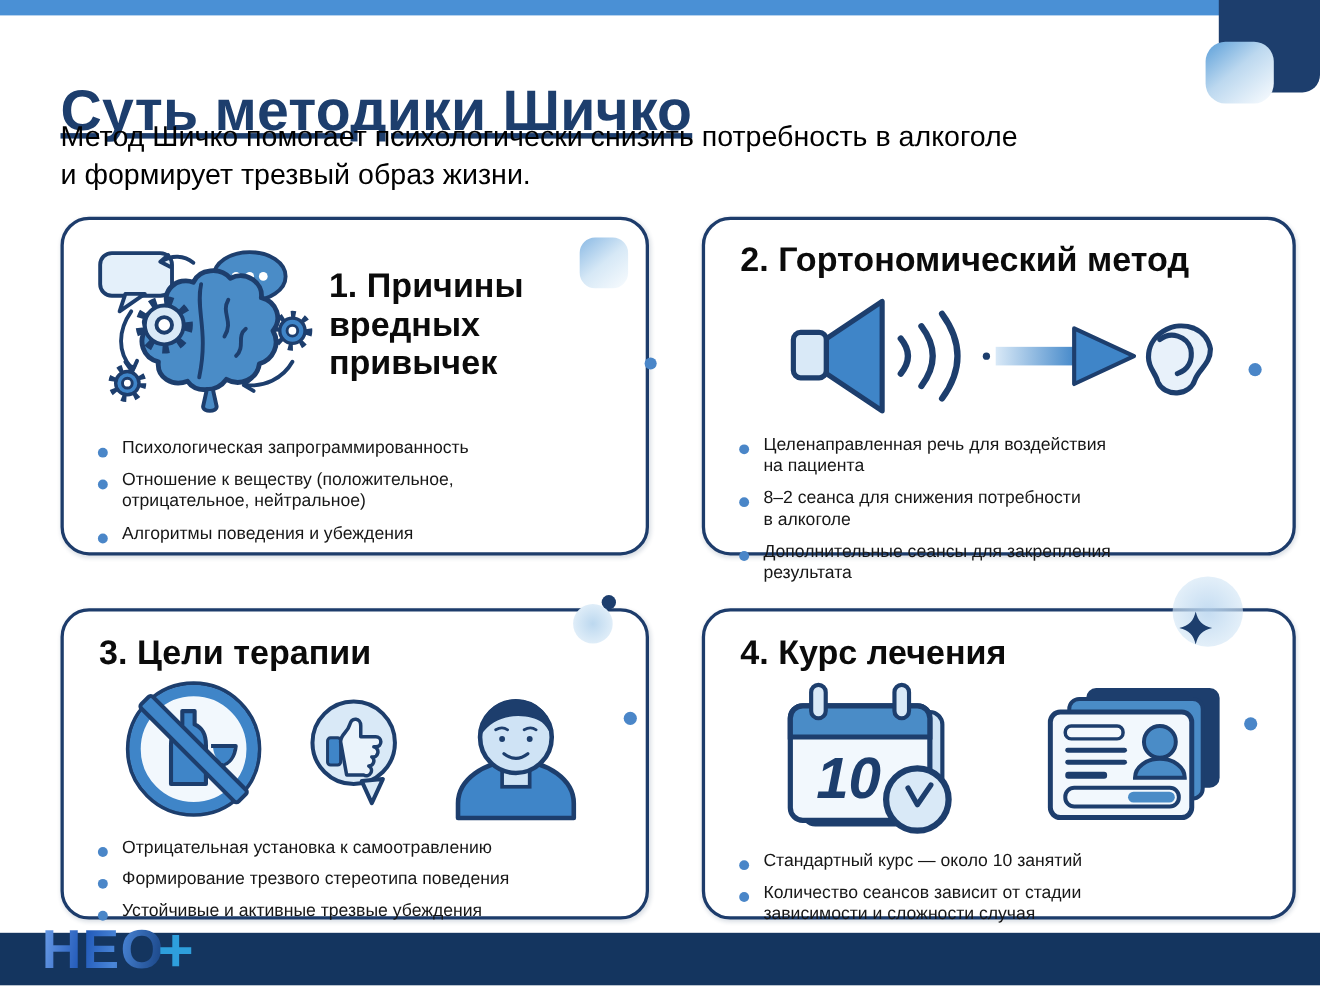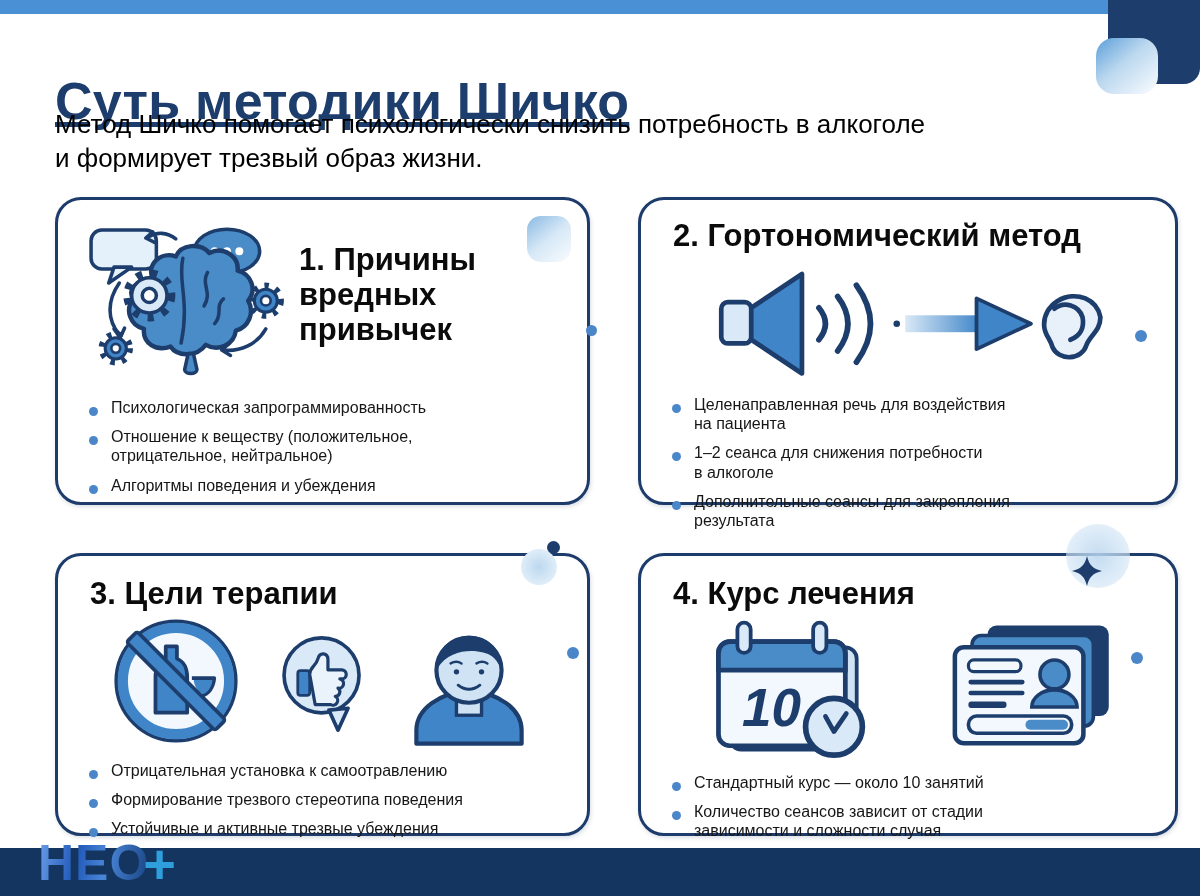--- a/index.html
+++ b/index.html
@@ -129,21 +129,21 @@
         <circle cx="203" cy="69" r="3.5" fill="#1d3e6d"></circle>
         <rect x="212" y="60" width="80" height="18" fill="url(#ag)"></rect>
         <polygon points="288,42 346,69 288,96" fill="#3f85c8" stroke="#1d3e6d" stroke-width="4" stroke-linejoin="round"></polygon>
         <path d="M404,42 a32,30 0 0 0 -44,28 c0,11 7,15 9,24 a19,17 0 0 0 36,-2 c4,-11 15,-15 15,-30 a28,27 0 0 0 -16,-20 z" fill="#e8f1fa" stroke="#1d3e6d" stroke-width="5" stroke-linejoin="round"></path>
         <path d="M388,86 c11,-4 15,-13 13,-24 a19,19 0 0 0 -30,-9" fill="none" stroke="#1d3e6d" stroke-width="5" stroke-linecap="round"></path>
       </svg>
     </div>
     <ul class="bullets" style="margin-top:14px;">
         <li>Целенаправленная речь для воздействия
 на пациента</li>
-        <li>1–2 сеанса для снижения потребности
+        <li>8–2 сеанса для снижения потребности
 в алкоголе</li>
         <li>Дополнительные сеансы для закрепления
 результата</li>
       </ul>
   </div>
 
   <div class="card">
     <h2 class="card-heading c34-heading">3. Цели терапии</h2>
     <div class="icon-row" style="gap:28px;margin-top:0px;">
       <svg width="140" height="140" viewBox="0 0 150 150">

